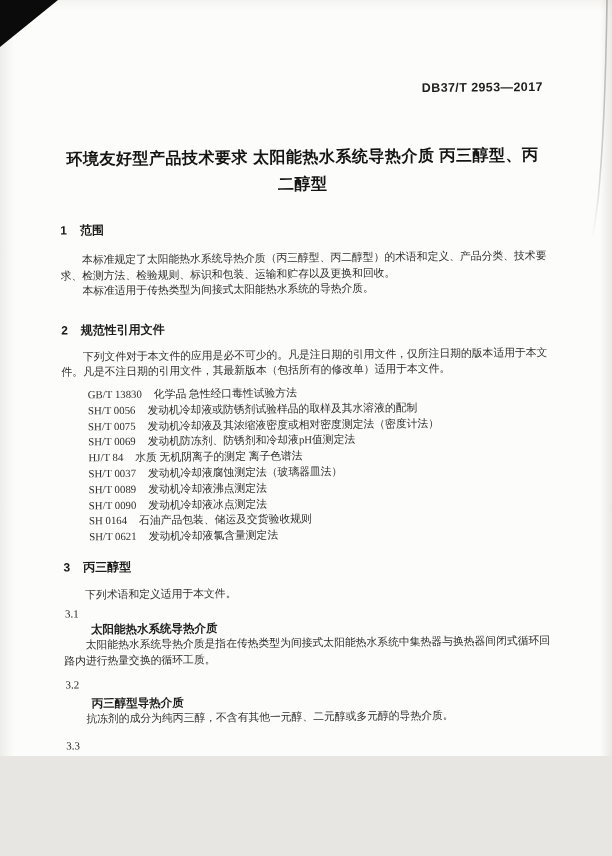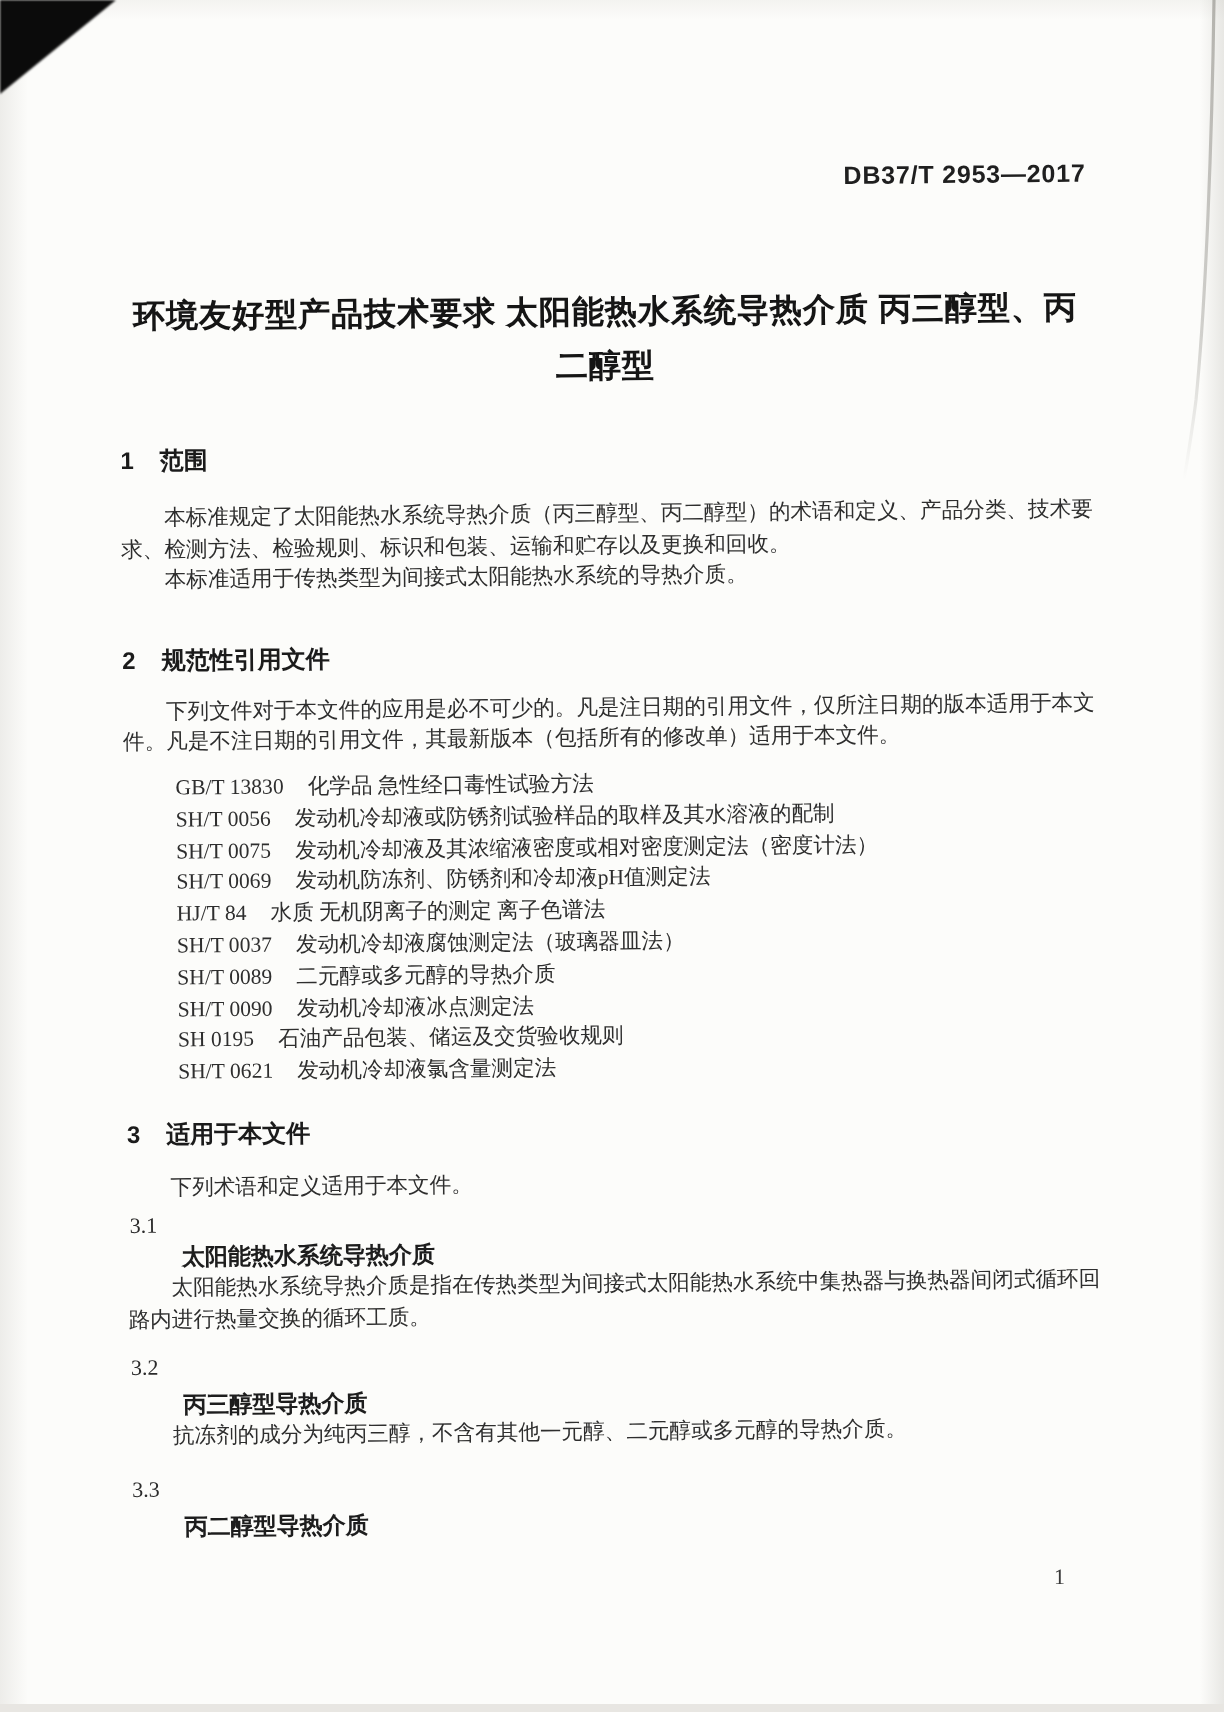--- a/index.html
+++ b/index.html
@@ -2,21 +2,21 @@
 <html><head>
 <meta charset="utf-8">
 <style>
   html,body { margin:0; padding:0; }
   body {
     width:612px; height:856px;
     background:#e8e6e2;
     font-family:"Liberation Serif", serif;
   }
   .page {
-    position:relative; width:612px; height:852px; overflow:hidden;
+    position:relative; width:612px; height:756px; overflow:hidden;
     background:
       linear-gradient(90deg, rgba(198,196,190,0.28), rgba(255,255,255,0) 14px),
       linear-gradient(270deg, rgba(185,183,177,0.30), rgba(255,255,255,0) 12px),
       linear-gradient(180deg, rgba(205,203,197,0.18), rgba(255,255,255,0) 10px),
       #fcfcfa;
     color:#2a2a2a;
   }
   
   .corner {
     position:absolute; top:0; left:0; width:0; height:0;
@@ -135,39 +135,39 @@
       <li>
           <span class="code">HJ/T 84</span>
           <span>水质 无机阴离子的测定 离子色谱法</span>
         </li>
       <li>
           <span class="code">SH/T 0037</span>
           <span>发动机冷却液腐蚀测定法（玻璃器皿法）</span>
         </li>
       <li>
           <span class="code">SH/T 0089</span>
-          <span>二元醇或多元醇的导热介质</span>
+          <span>发动机冷却液沸点测定法</span>
         </li>
       <li>
           <span class="code">SH/T 0090</span>
           <span>发动机冷却液冰点测定法</span>
         </li>
       <li>
-          <span class="code">SH 0195</span>
+          <span class="code">SH 0164</span>
           <span>石油产品包装、储运及交货验收规则</span>
         </li>
       <li>
           <span class="code">SH/T 0621</span>
           <span>发动机冷却液氯含量测定法</span>
         </li>
     </ul>
 
     <div class="sec-h mt15">
       <span>3</span>
-      <span>适用于本文件</span>
+      <span>丙三醇型</span>
     </div>
     <p class="body ind t-intro">下列术语和定义适用于本文件。</p>
 
     <p class="term-num tn1">3.1</p>
     <p class="term-name nm1">太阳能热水系统导热介质</p>
     <p class="body ind">太阳能热水系统导热介质是指在传热类型为间接式太阳能热水系统中集热器与换热器间闭式循环回路内进行热量交换的循环工质。</p>
 
     <p class="term-num tn2">3.2</p>
     <p class="term-name nm2">丙三醇型导热介质</p>
     <p class="body ind">抗冻剂的成分为纯丙三醇，不含有其他一元醇、二元醇或多元醇的导热介质。</p>

